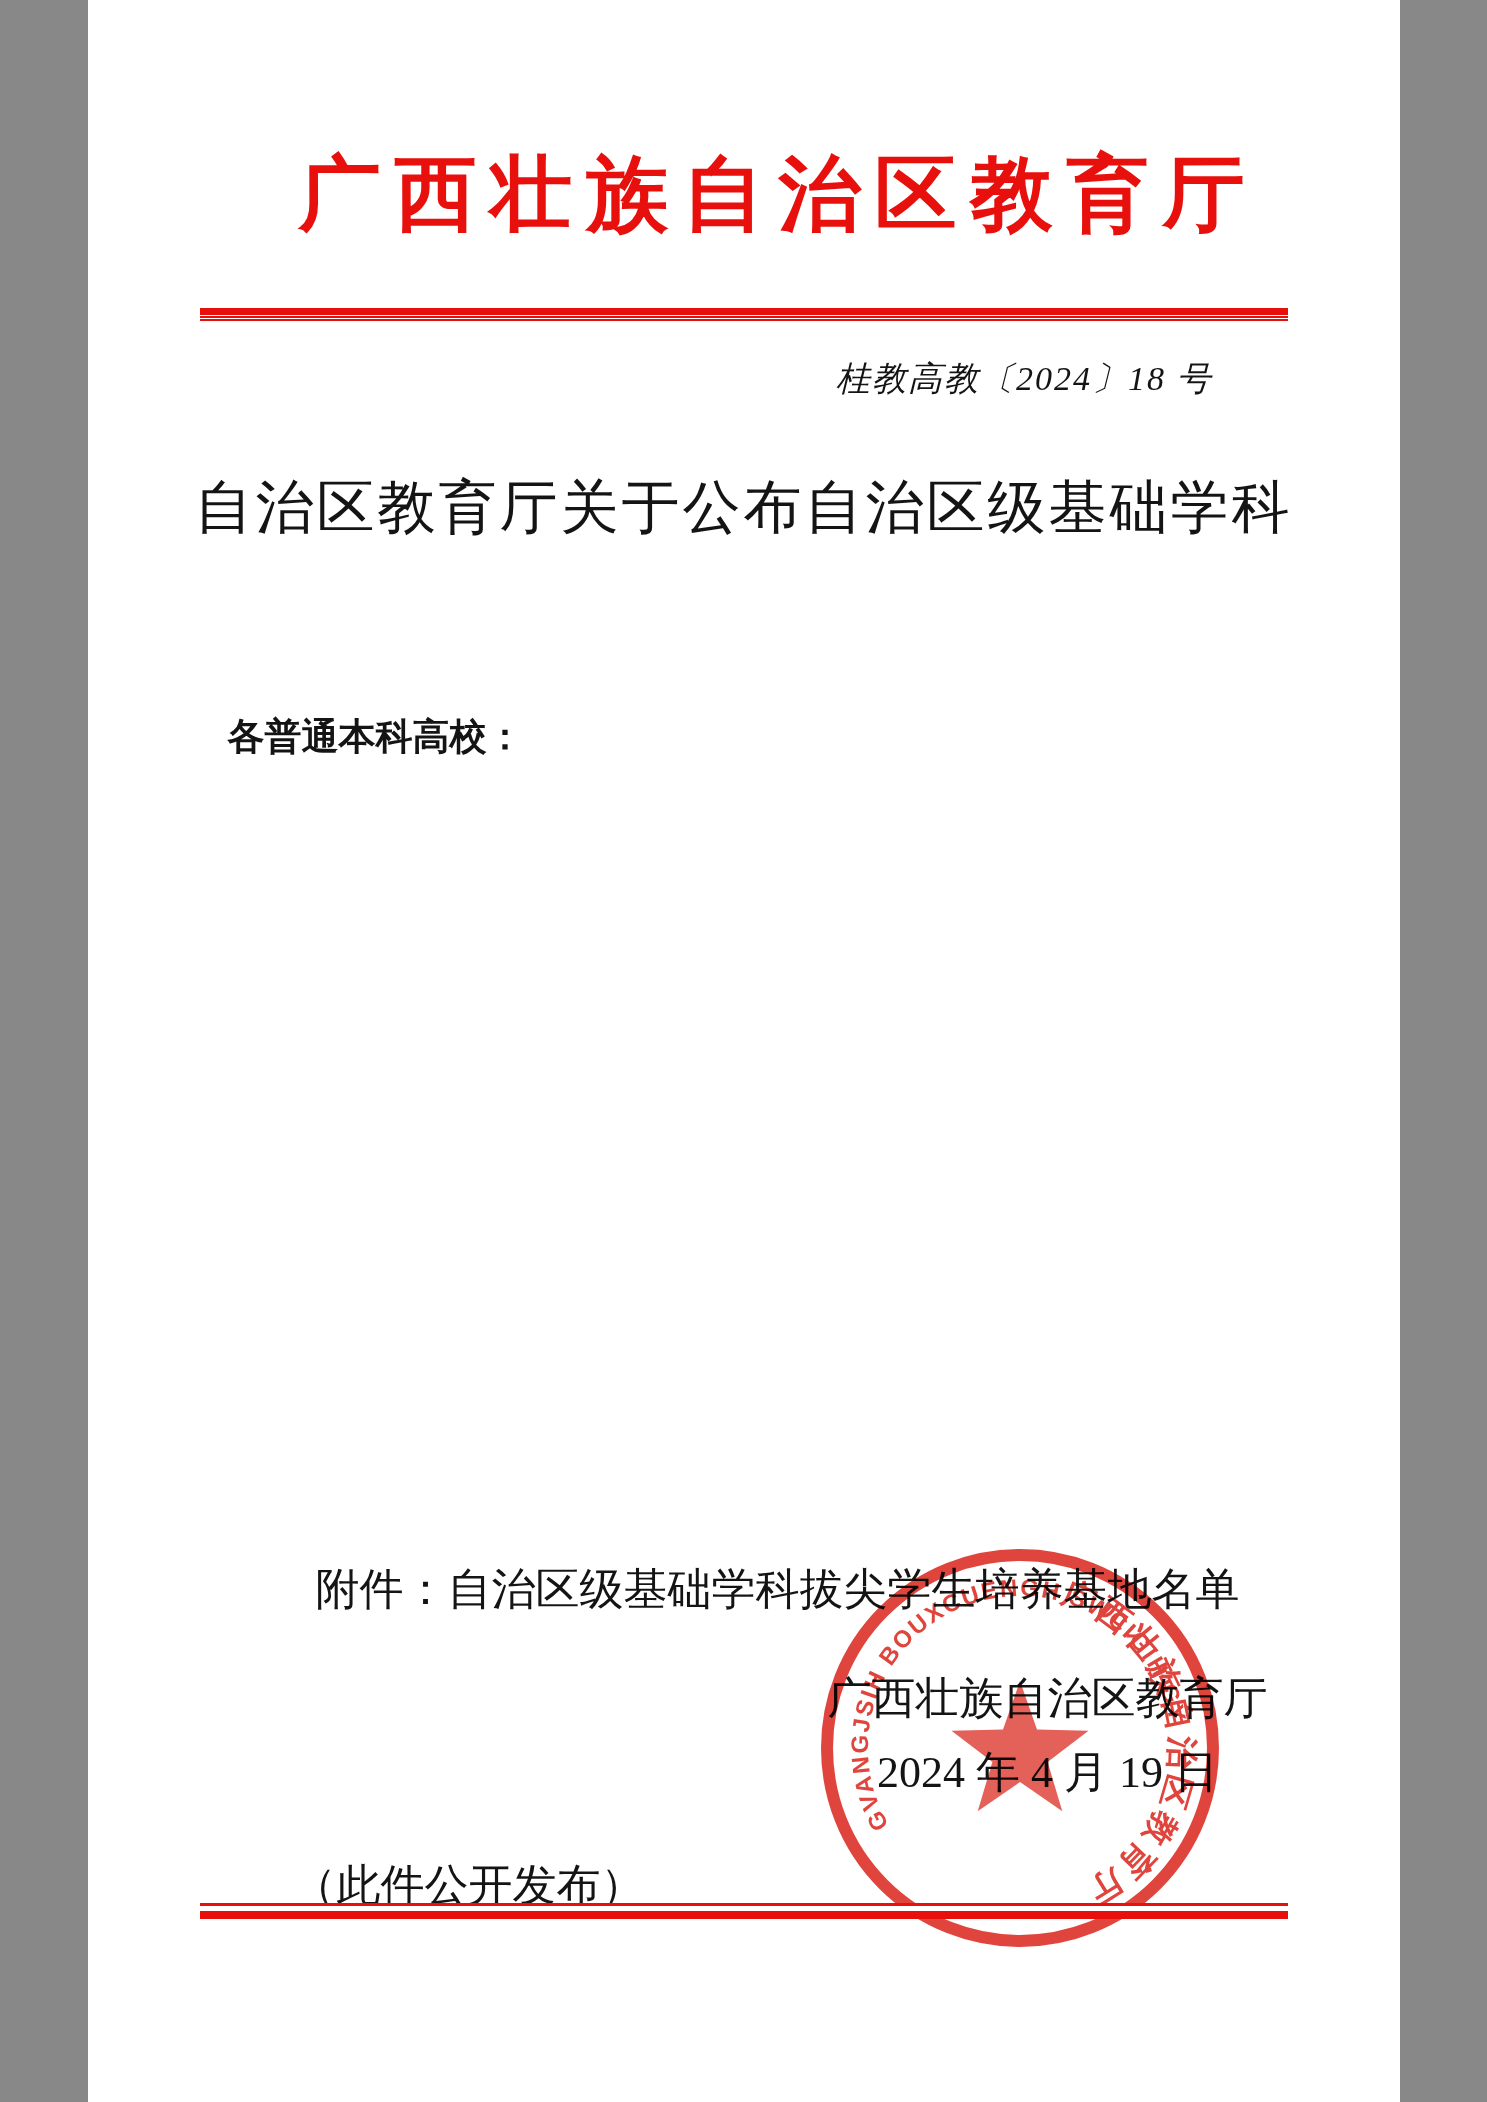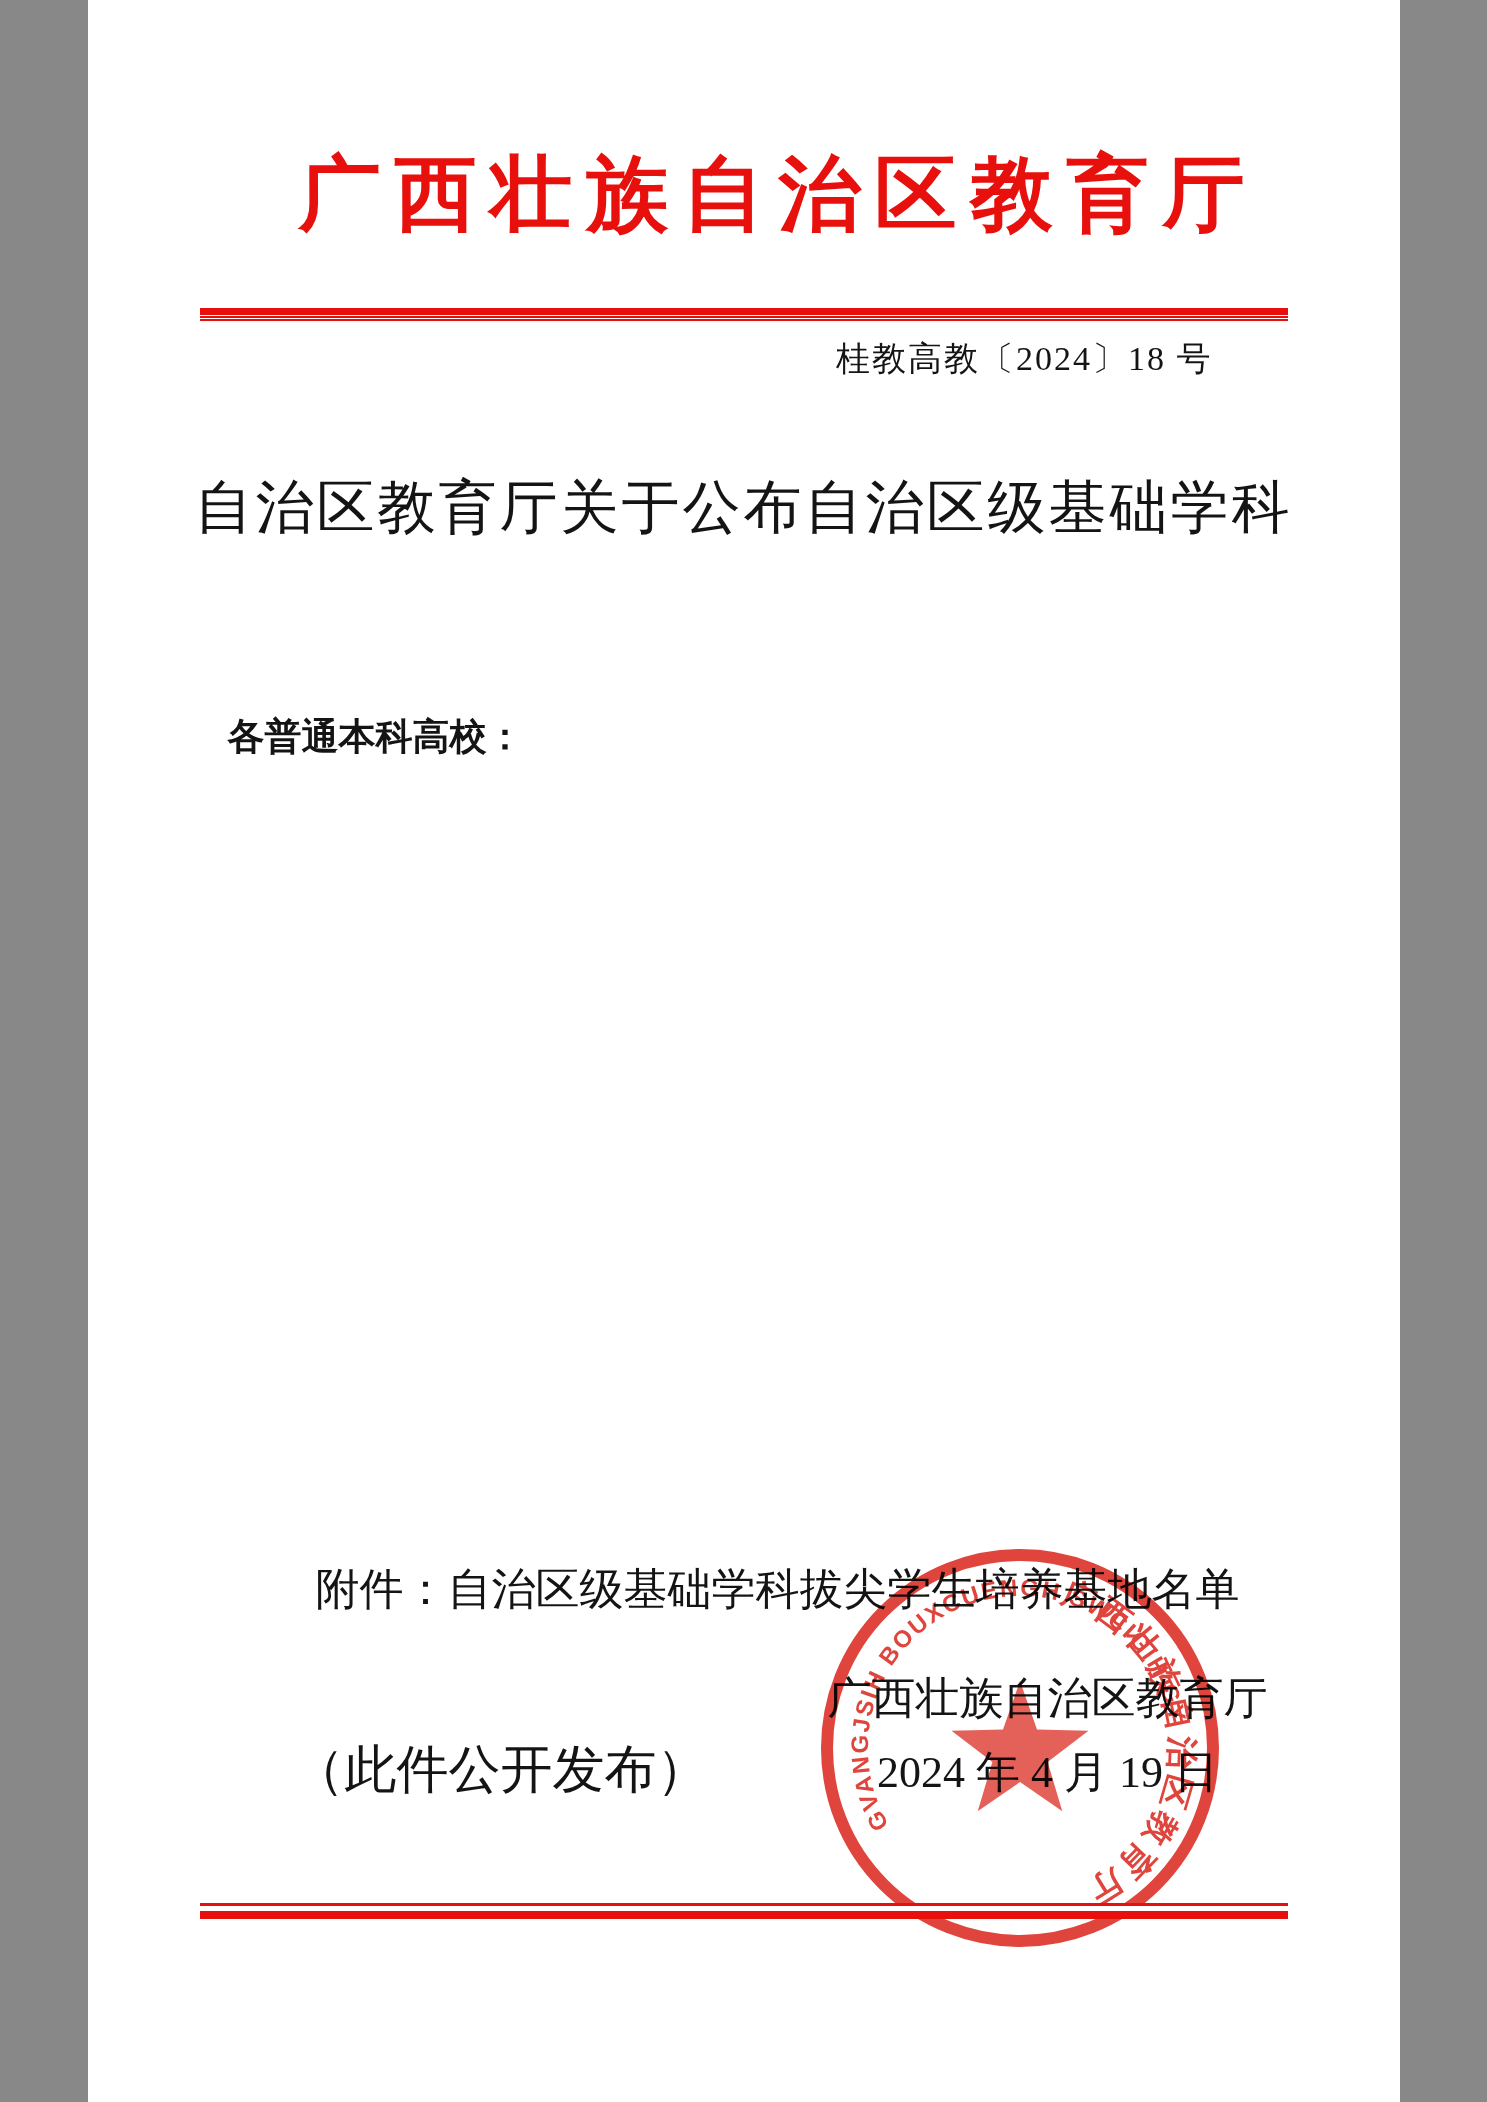--- a/index.html
+++ b/index.html
@@ -27,24 +27,25 @@
     top:308px;left:112px;right:112px;height:13px;
     background:linear-gradient(to bottom,
       #e8100c 0px,#e8100c 7px,
       #ffffff 7px,#ffffff 8.5px,
       #e8100c 8.5px,#e8100c 10px,
       #ffffff 10px,#ffffff 11.5px,
       #e8100c 11.5px,#e8100c 13px);
   }
   .doc-number{
     position:absolute;
-    top:336px;right:187px;
+    top:356px;right:187px;
     font-size:34px;
     letter-spacing:2px;
     white-space:nowrap;
+    font-style:italic;
   }
   .doc-title{
     position:absolute;
     top:462px;left:80px;right:80px;
     text-align:center;
     font-size:58px;
     font-weight:normal;
     line-height:92px;
     letter-spacing:3px;
   }
@@ -67,22 +68,22 @@
   }
   .signature{
     position:absolute;
     top:1662px;left:700px;width:520px;
     text-align:center;
     font-size:44px;
     line-height:74px;
   }
   .public-note{
     position:absolute;
-    top:1735px;left:205px;
-    font-size:52px;
+    top:1856px;left:205px;
+    font-size:44px;
     white-space:nowrap;
   }
   .rule-bottom{
     position:absolute;
     top:1903px;left:112px;right:112px;height:16px;
     background:linear-gradient(to bottom,
       #e8100c 0px,#e8100c 3px,
       #ffffff 3px,#ffffff 8px,
       #e8100c 8px,#e8100c 16px);
   }

